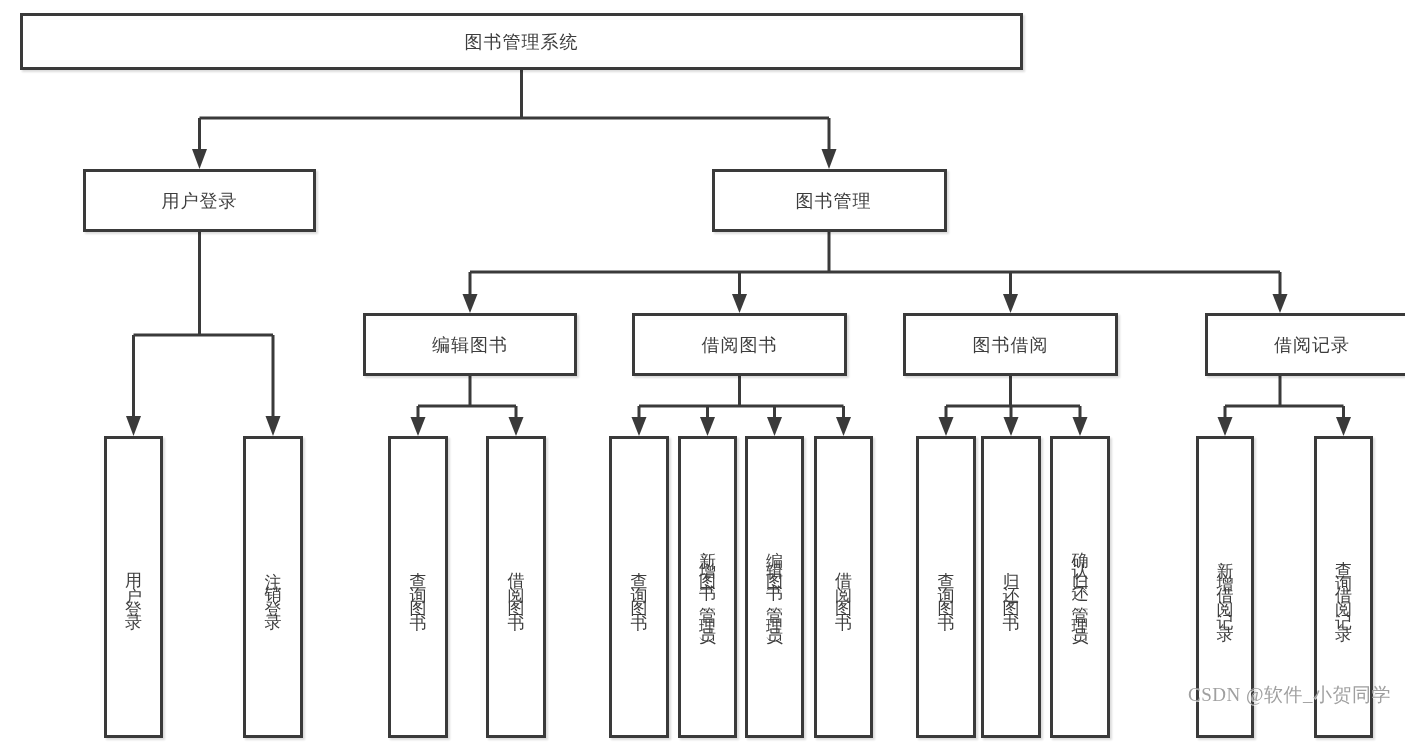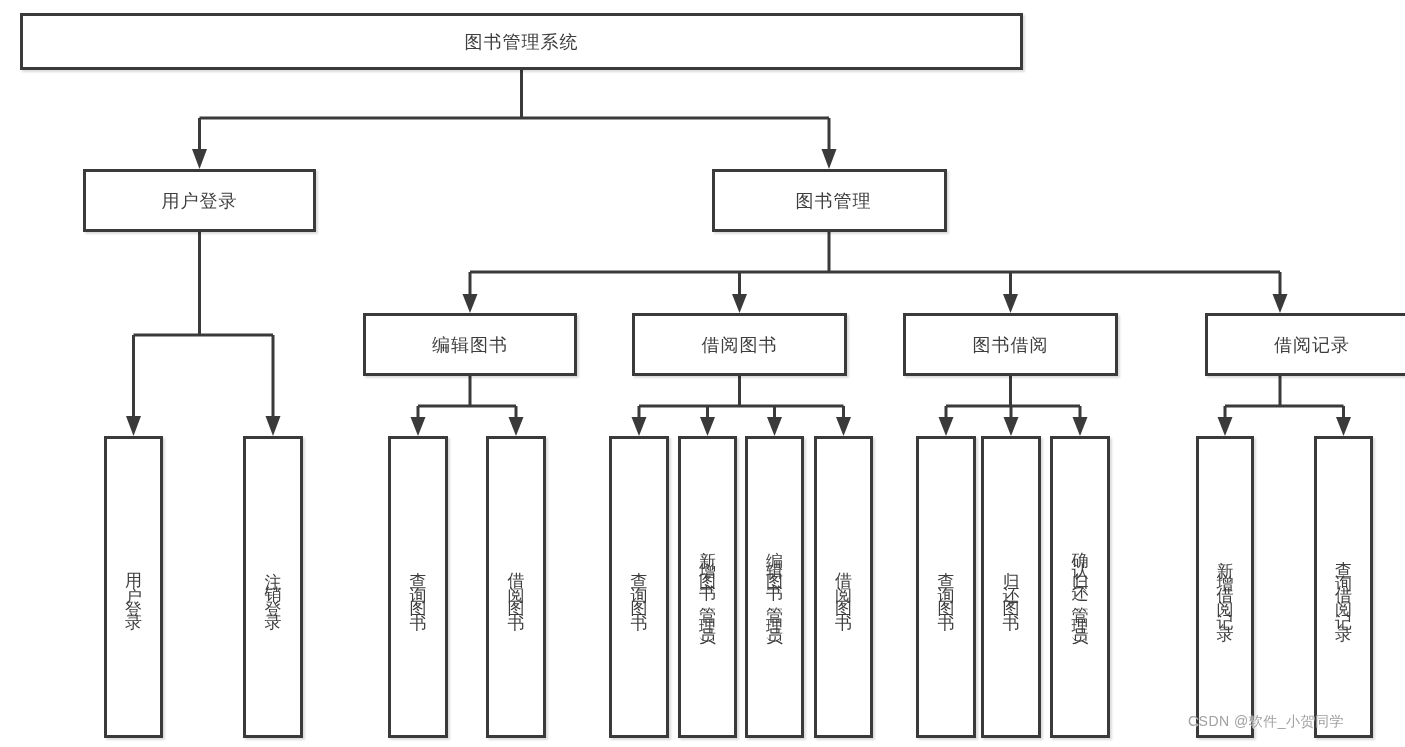--- a/index.html
+++ b/index.html
@@ -29,27 +29,28 @@
     text-orientation:mixed;
     font-size:17px;
     letter-spacing:14px;
     line-height:1;
     color:var(--text,#3d3d3d);
   }
   .vtext.mid{letter-spacing:13px;}
   .vtext.tight{letter-spacing:11px;}
   #watermark{
     position:absolute;
-    left:1188px;top:713px;
-    font-size:14px;
+    left:1188px;top:682px;
+    font-size:19px;
     color:var(--wm,#a0a0a0);
     letter-spacing:0.5px;
     white-space:nowrap;
     z-index:20;
     text-shadow:1px 1px 0 rgba(255,255,255,0.7);
+    font-family:Liberation Serif, serif;
   }
 </style>
 </head>
 <body>
 
 <div id="canvas">
 
   <svg id="connectors" viewBox="0 0 1405 747" xmlns="http://www.w3.org/2000/svg">
 
     <g>

